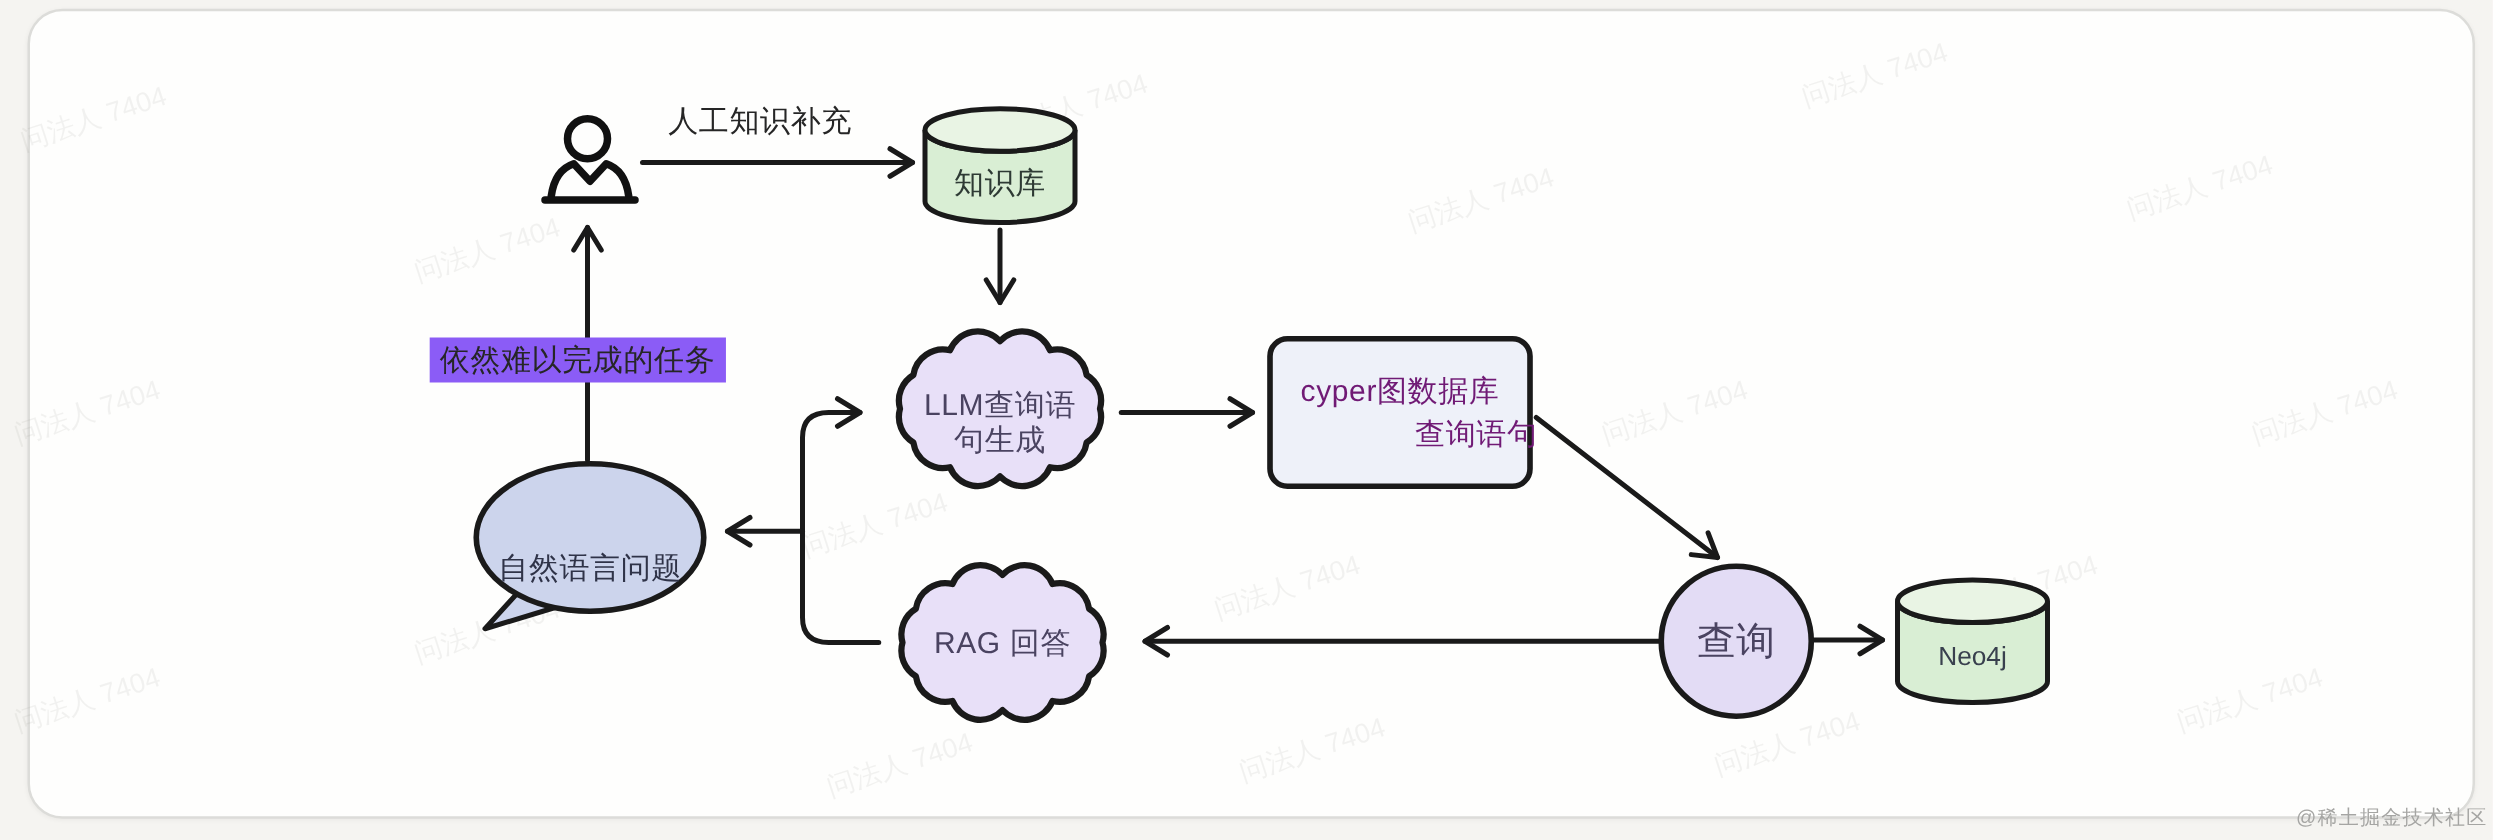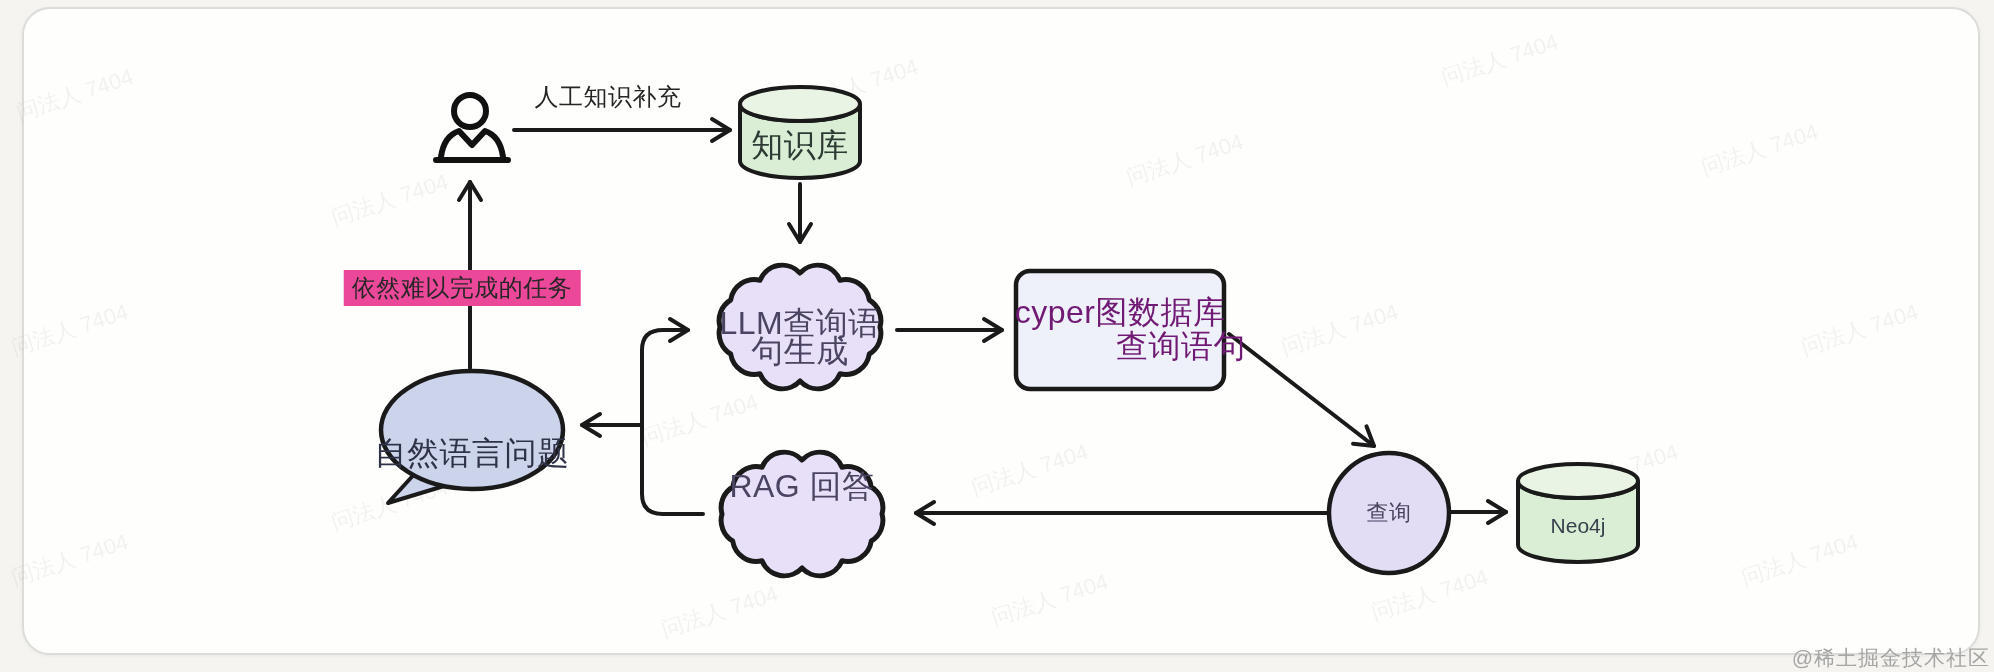--- a/index.html
+++ b/index.html
@@ -3,31 +3,31 @@
 <meta charset="utf-8">
 <style>
   html,body{margin:0;padding:0;background:#f5f4f1;font-family:"Liberation Sans","DejaVu Sans",sans-serif;}
   .stage{position:relative;width:1994px;height:672px;background:#f5f4f1;overflow:hidden;}
   .card{position:absolute;left:22px;top:7px;width:1954px;height:644px;background:#fefefd;
         border:2px solid #dcdcd9;border-radius:28px;box-shadow:0 1px 4px rgba(0,0,0,.05);}
   svg.diagram{position:absolute;left:0;top:0;}
   .lbl{position:absolute;transform:translate(-50%,-50%);white-space:nowrap;
        font-weight:500;color:#303042;letter-spacing:.5px;text-align:right;}
   .free{color:#262626;font-size:24px;}
-  .inshape{font-size:32px;}
+  .inshape{font-size:24px;}
   .cloudtext{color:#4a4361;}
   .boxtext{color:#701a75;}
   .bubbletext{color:#2f3348;}
   .cyltext{color:#2e3a34;}
   .neotext{color:#39404e;font-size:21px;letter-spacing:0;}
-  .big{font-size:22px;}
-  .task-label{background:#ec4899;padding:2px 8px;}
+  .big{font-size:31px;}
+  .task-label{background:#8b5cf6;padding:2px 8px;}
   .wm{position:absolute;transform:translate(-50%,-50%) rotate(-18deg);
       color:#8c8c82;opacity:.10;font-size:22px;white-space:nowrap;pointer-events:none;}
-  .credit{position:absolute;right:4px;top:644px;font-size:21px;color:#a5a5a3;letter-spacing:1px;}
+  .credit{position:absolute;right:4px;top:644px;font-size:16px;color:#a5a5a3;letter-spacing:1px;}
 </style>
 </head>
 <body>
 
 <div class="stage">
 
   <div class="card"></div>
 
   <div class="wm" style="left:75px;top:95px">问法人 7404</div>
   <div class="wm" style="left:860px;top:85px">问法人 7404</div>
@@ -115,18 +115,18 @@
   <div class="lbl inshape cloudtext" style="left:800px;top:324px">LLM查询语</div>
   <div class="lbl inshape cloudtext" style="left:800px;top:352px">句生成</div>
 
   <div class="lbl inshape boxtext" style="left:1120px;top:313px">cyper图数据库</div>
   <div class="lbl inshape boxtext" style="left:1181px;top:347px">查询语句</div>
 
   <div class="lbl inshape cloudtext big" style="left:1389px;top:513px">查询</div>
 
   <div class="lbl neotext" style="left:1578px;top:526px">Neo4j</div>
 
-  <div class="lbl inshape cloudtext" style="left:802px;top:487px">RAG 回答</div>
+  <div class="lbl inshape cloudtext" style="left:802px;top:514px">RAG 回答</div>
 
   <div class="lbl inshape bubbletext" style="left:472px;top:454px">自然语言问题</div>
 
   <div class="credit">@稀土掘金技术社区</div>
 </div>
 
 </body></html>

